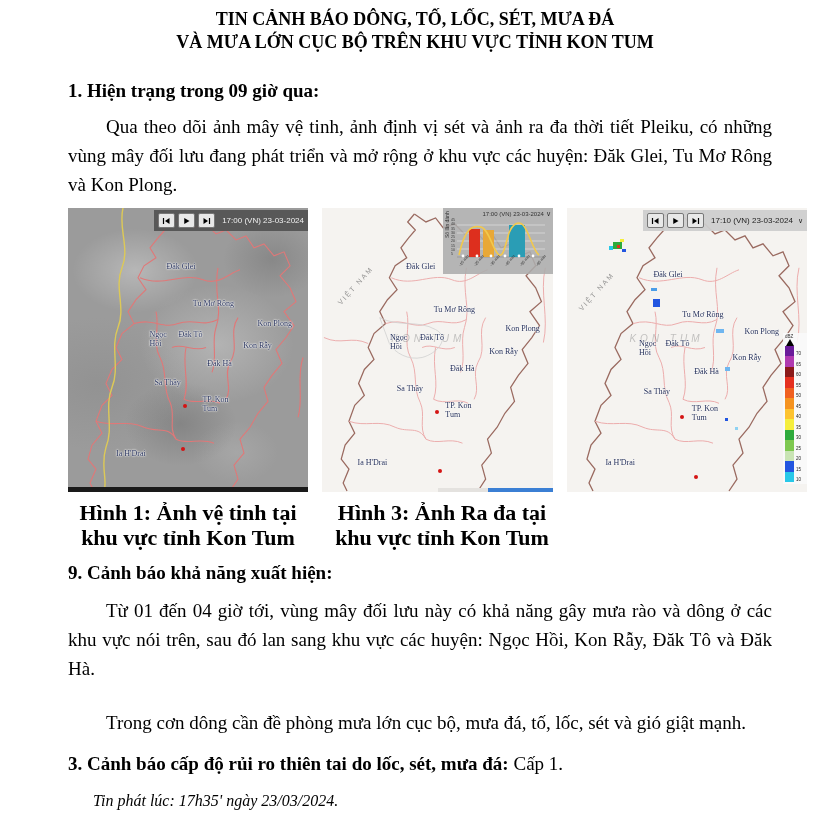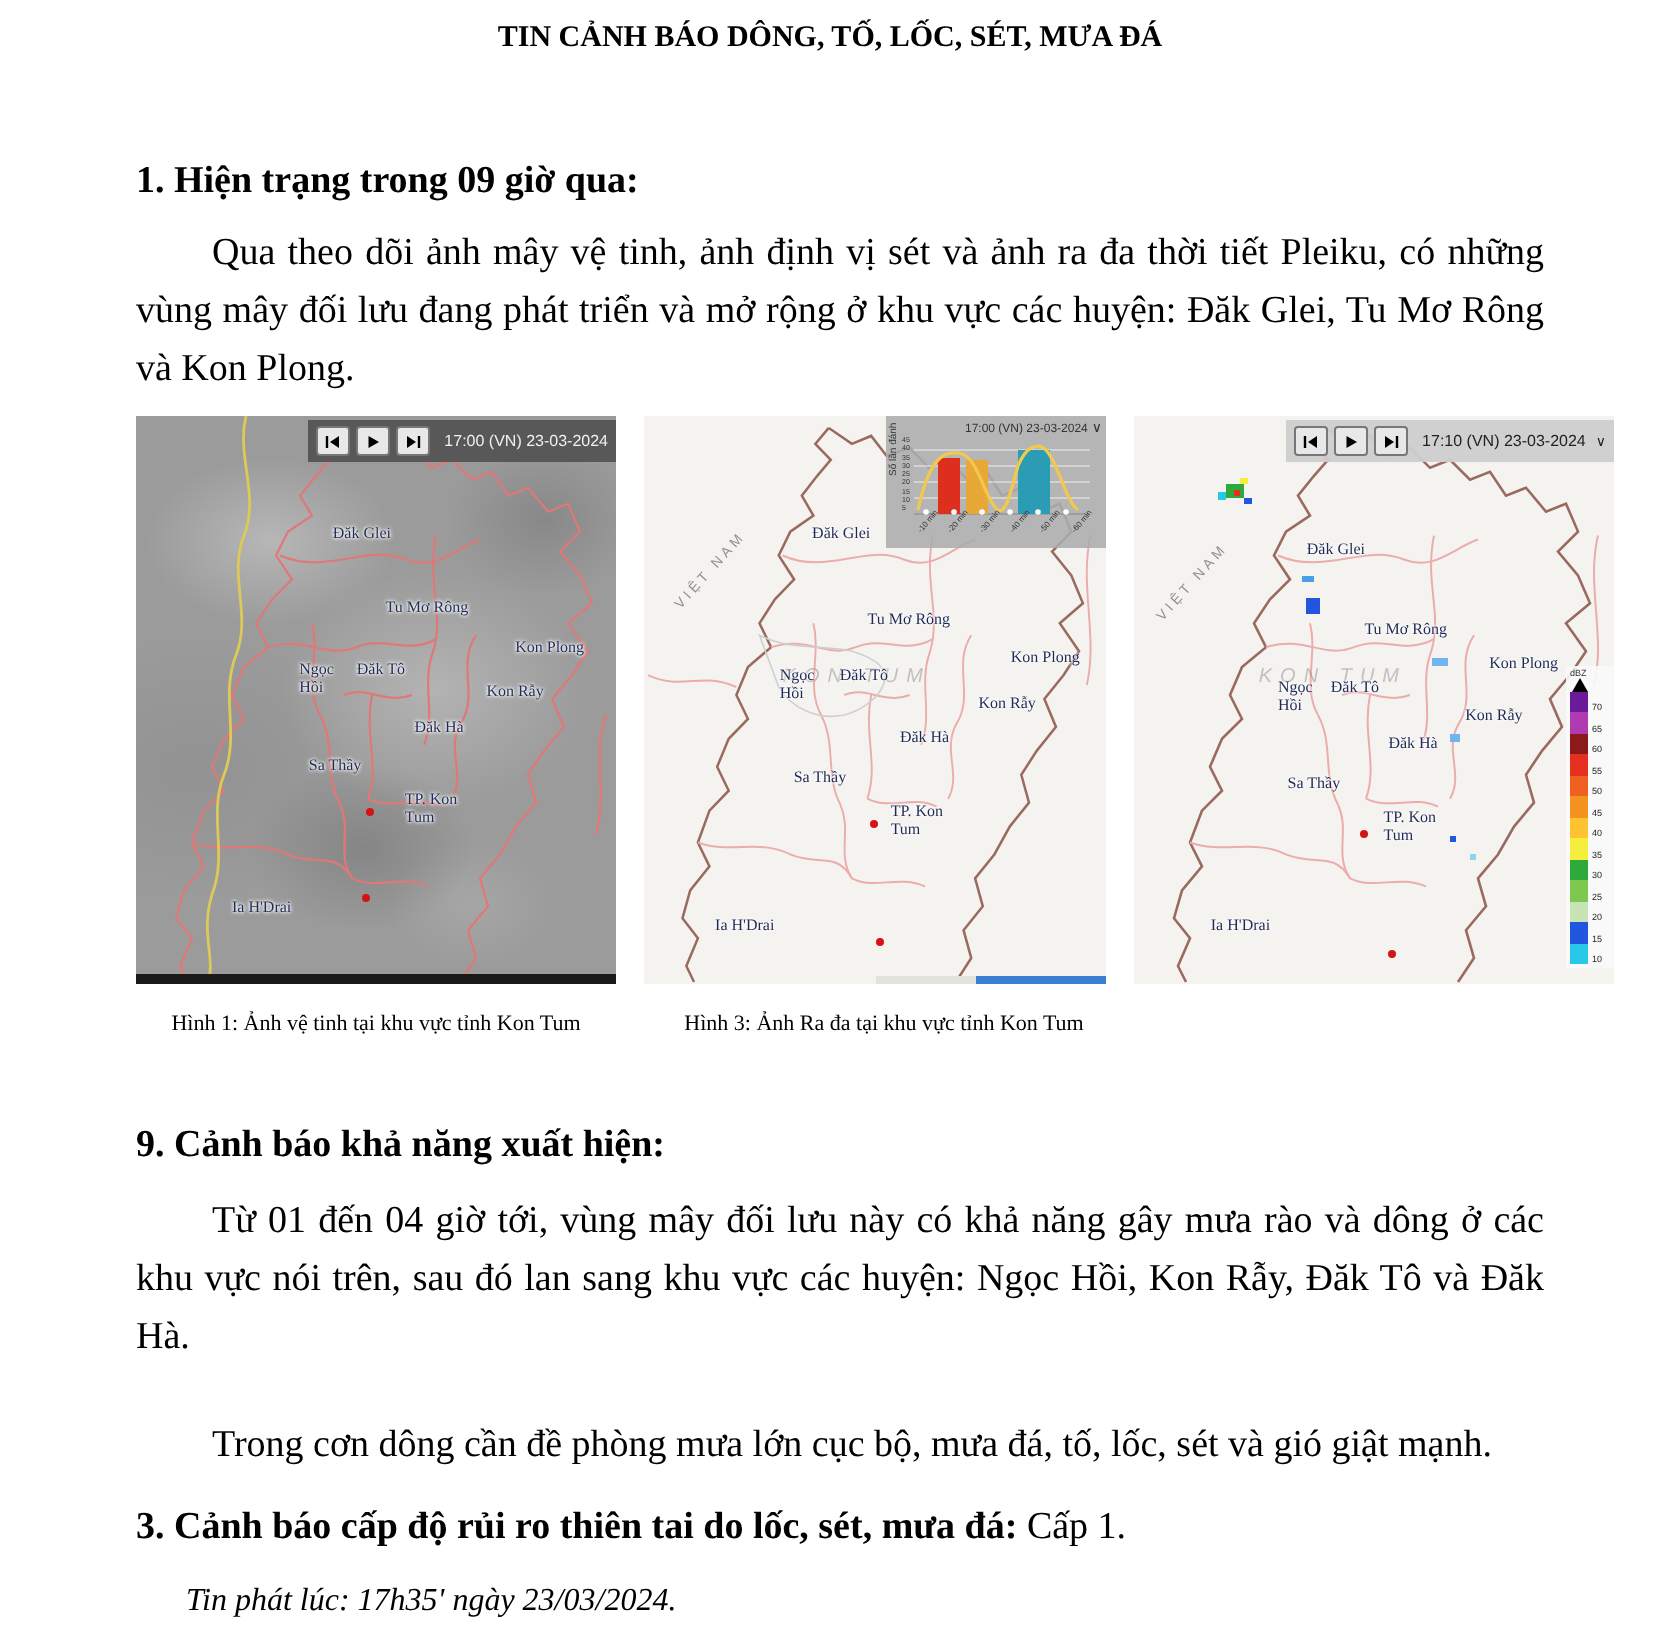--- a/index.html
+++ b/index.html
@@ -1,21 +1,21 @@
 <!DOCTYPE html>
 <html><head>
 <meta charset="utf-8">
 <style>
   * { margin:0; padding:0; box-sizing:border-box; }
   html,body { background:#ffffff; }
   body { width:830px; height:826px; position:relative; font-family:"Liberation Serif", serif; color:#000; overflow:hidden; }
   .abs { position:absolute; }
 
   
-  .title { top:8px; left:0; right:0; text-align:center; font-weight:bold; font-size:15px; line-height:23px; }
+  .title { top:8px; left:0; right:0; text-align:center; font-weight:bold; font-size:18px; line-height:23px; }
   .heading { font-weight:bold; font-size:19px; }
   .h1 { top:80px; left:68px; }
   .h2 { top:562px; left:68px; }
   .h3 { top:753px; left:68px; width:720px; }
   .h3 .normal { font-weight:normal; }
   .para { left:68px; width:704px; font-size:19px; line-height:29px; text-align:justify; text-indent:38px; }
   .p1 { top:112px; }
   .p2 { top:596px; }
   .p3 { top:696px;margin-top:12px; }
   .footer { top:792px; left:93px; font-style:italic; font-size:16px; }
@@ -83,28 +83,29 @@
 
   
   .px { position:absolute; }
 
   
   .blue-bar { position:absolute; right:0; bottom:0; width:28%; height:4px; background:#3b7fd4; }
   .gray-bar { position:absolute; right:28%; bottom:0; width:22%; height:4px; background:#e4e2df; }
 
   
   .caps-row { top:500px; left:68px; width:740px; display:flex; gap:14px; }
-  .cap { font-size:11px; line-height:25px; text-align:center; flex:0 0 auto; }
+  .cap { font-size:22px; line-height:25px; text-align:center; flex:0 0 auto;font-weight:bold; }
   .cap.c1 { width:240px; } .cap.c2 { width:231px; } .cap.c3 { width:240px; }
 </style>
 </head>
 <body>
 
 <div class="abs title">
   <div>TIN CẢNH BÁO DÔNG, TỐ, LỐC, SÉT, MƯA ĐÁ</div>
+  <div>VÀ MƯA LỚN CỤC BỘ TRÊN KHU VỰC TỈNH KON TUM</div>
 </div>
 
 <div class="abs heading h1">1. Hiện trạng trong 09 giờ qua:</div>
 <p class="abs para p1">Qua theo dõi ảnh mây vệ tinh, ảnh định vị sét và ảnh ra đa thời tiết Pleiku, có những vùng mây đối lưu đang phát triển và mở rộng ở khu vực các huyện: Đăk Glei, Tu Mơ Rông và Kon Plong.</p>
 
 <div class="abs maps-row">
 
   <div class="map m1">
     <svg class="blayer" viewBox="0 0 240 285" preserveAspectRatio="none">
       <g fill="none" stroke="#e07878" stroke-width="1.1">

